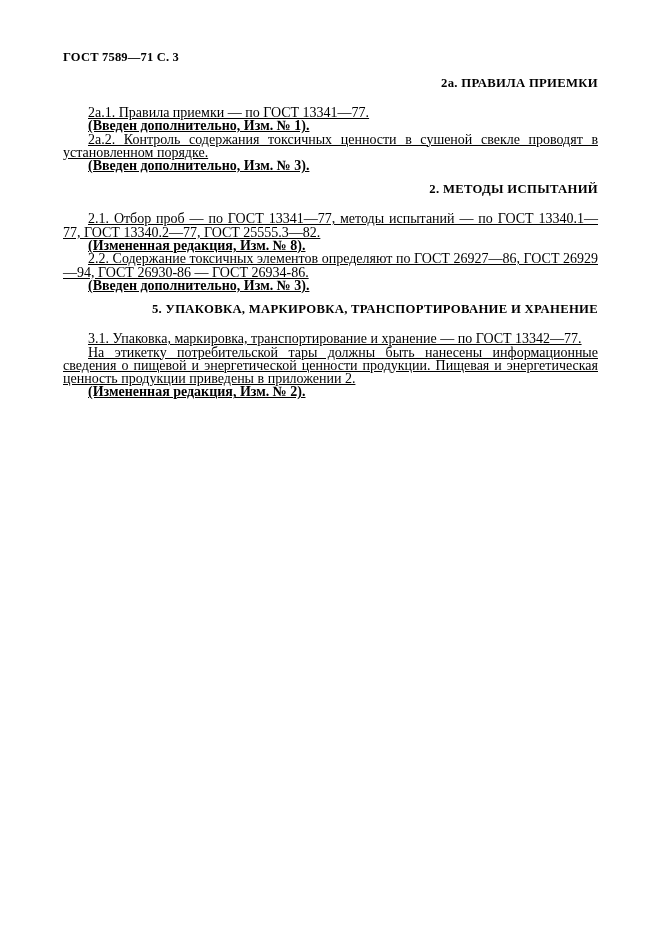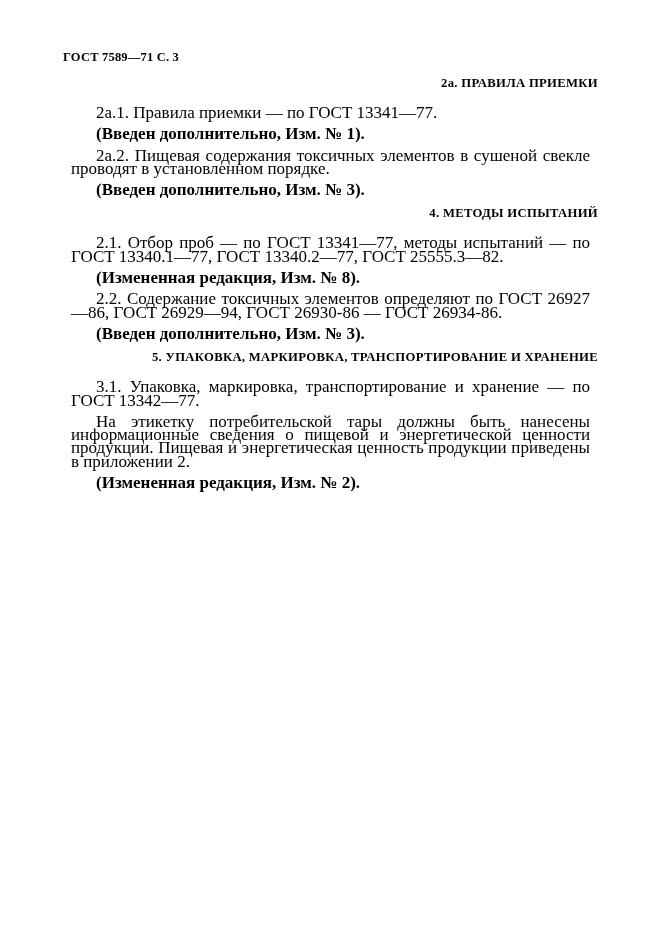--- a/index.html
+++ b/index.html
@@ -31,25 +31,26 @@
   }
   .sec-title {
     font-weight: bold;
     text-align: right;
     font-size: 12.7px;
     line-height: 15px;
     margin: 10px 0 15px 0;
     letter-spacing: 0.3px;
   }
   .para {
-    margin: 8px;
-    font-size: 17px;
+    margin: 0;
+    font-size: 14px;
     line-height: 13.3px;
     text-align: justify;
     text-indent: 25px;
+    text-decoration: underline;
   }
   .para.note {
     font-weight: bold;
   }
   .para.gap-top {
     margin-top: 13px;
   }
   .bold {
     font-weight: bold;
   }
@@ -57,24 +58,24 @@
 </head>
 <body>
 
 <div class="text-block">
 
   <p class="doc-ref">ГОСТ 7589—71 С. 3</p>
 
   <h2 class="sec-title">2а. ПРАВИЛА ПРИЕМКИ</h2>
   <p class="para">2а.1. Правила приемки — по ГОСТ 13341—77.</p>
   <p class="para note">(Введен дополнительно, Изм. № 1).</p>
-  <p class="para">2а.2. Пищевая содержания токсичных элементов в сушеной свекле проводят в установленном порядке.</p>
+  <p class="para">2а.2. Контроль содержания токсичных ценности в сушеной свекле проводят в установленном порядке.</p>
   <p class="para note">(Введен дополнительно, Изм. № 3).</p>
 
-  <h2 class="sec-title">4. МЕТОДЫ ИСПЫТАНИЙ</h2>
+  <h2 class="sec-title">2. МЕТОДЫ ИСПЫТАНИЙ</h2>
   <p class="para">2.1. Отбор проб — по ГОСТ 13341—77, методы испытаний — по ГОСТ 13340.1—77, ГОСТ 13340.2—77, ГОСТ 25555.3—82.</p>
   <p class="para note">(Измененная редакция, Изм. № 8).</p>
   <p class="para">2.2. Содержание токсичных элементов определяют по ГОСТ 26927—86, ГОСТ 26929—94, ГОСТ 26930-86 — ГОСТ 26934-86.</p>
   <p class="para note">(Введен дополнительно, Изм. № 3).</p>
 
   <h2 class="sec-title">5. УПАКОВКА, МАРКИРОВКА, ТРАНСПОРТИРОВАНИЕ И ХРАНЕНИЕ</h2>
   <p class="para">3.1. Упаковка, маркировка, транспортирование и хранение — по ГОСТ 13342—77.</p>
   <p class="para">На этикетку потребительской тары должны быть нанесены информационные сведения о пищевой и энергетической ценности продукции. Пищевая и энергетическая ценность продукции приведены в приложении 2.</p>
   <p class="para note">(Измененная редакция, Изм. № 2).</p>
 

